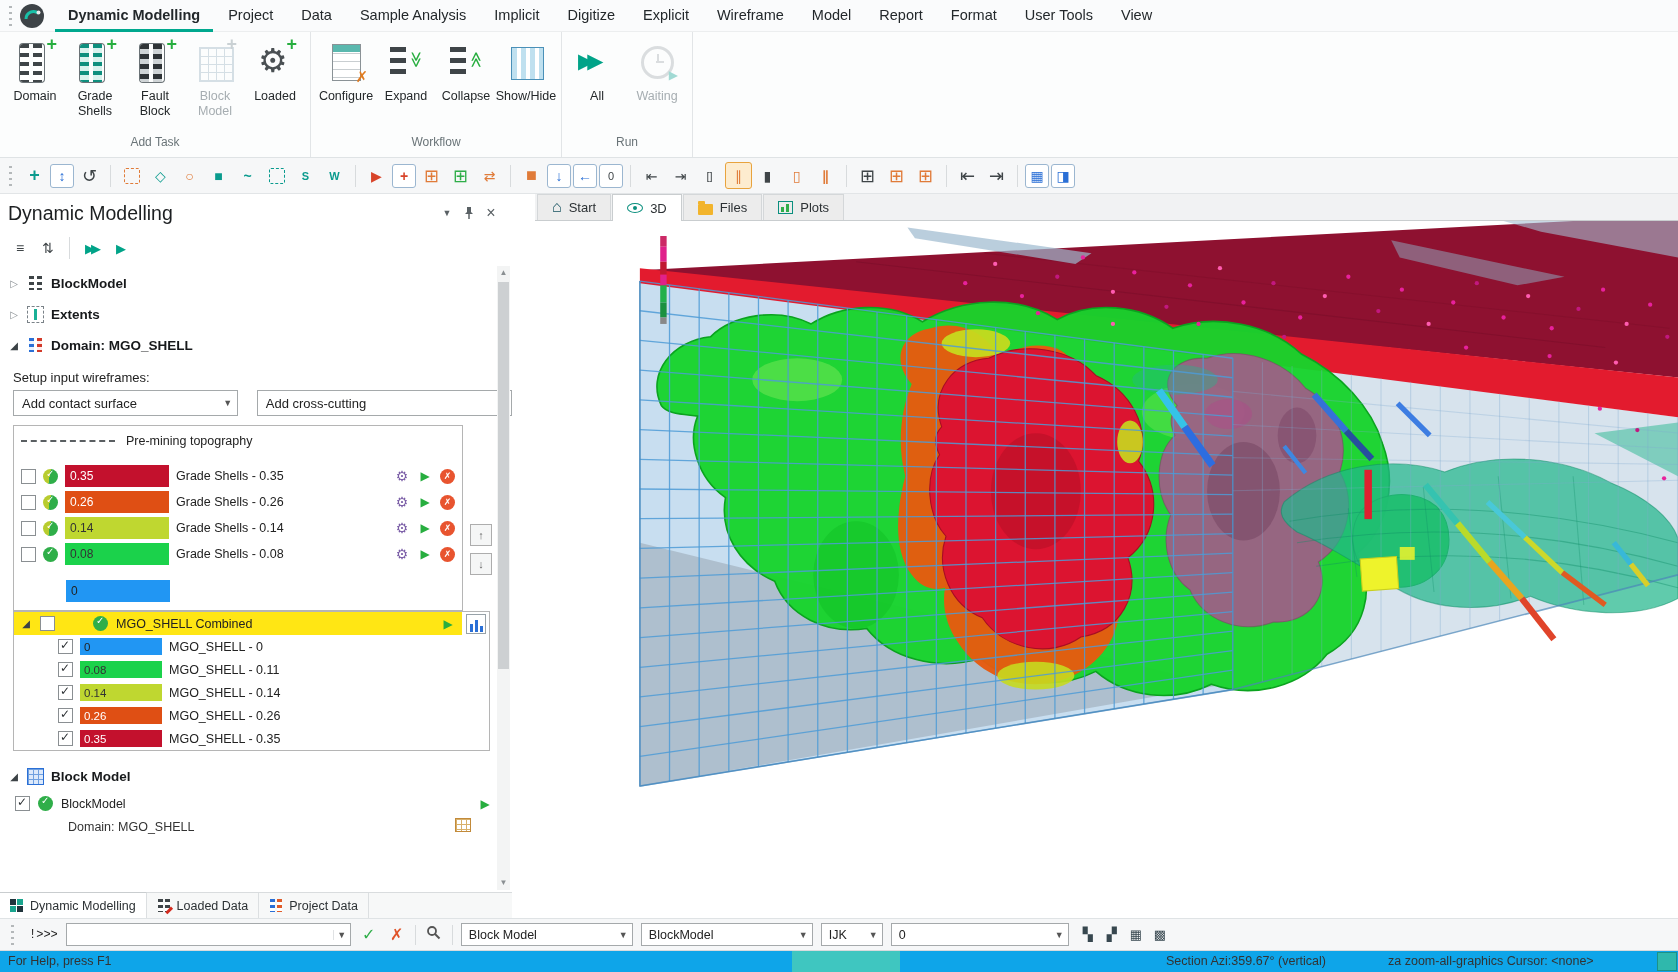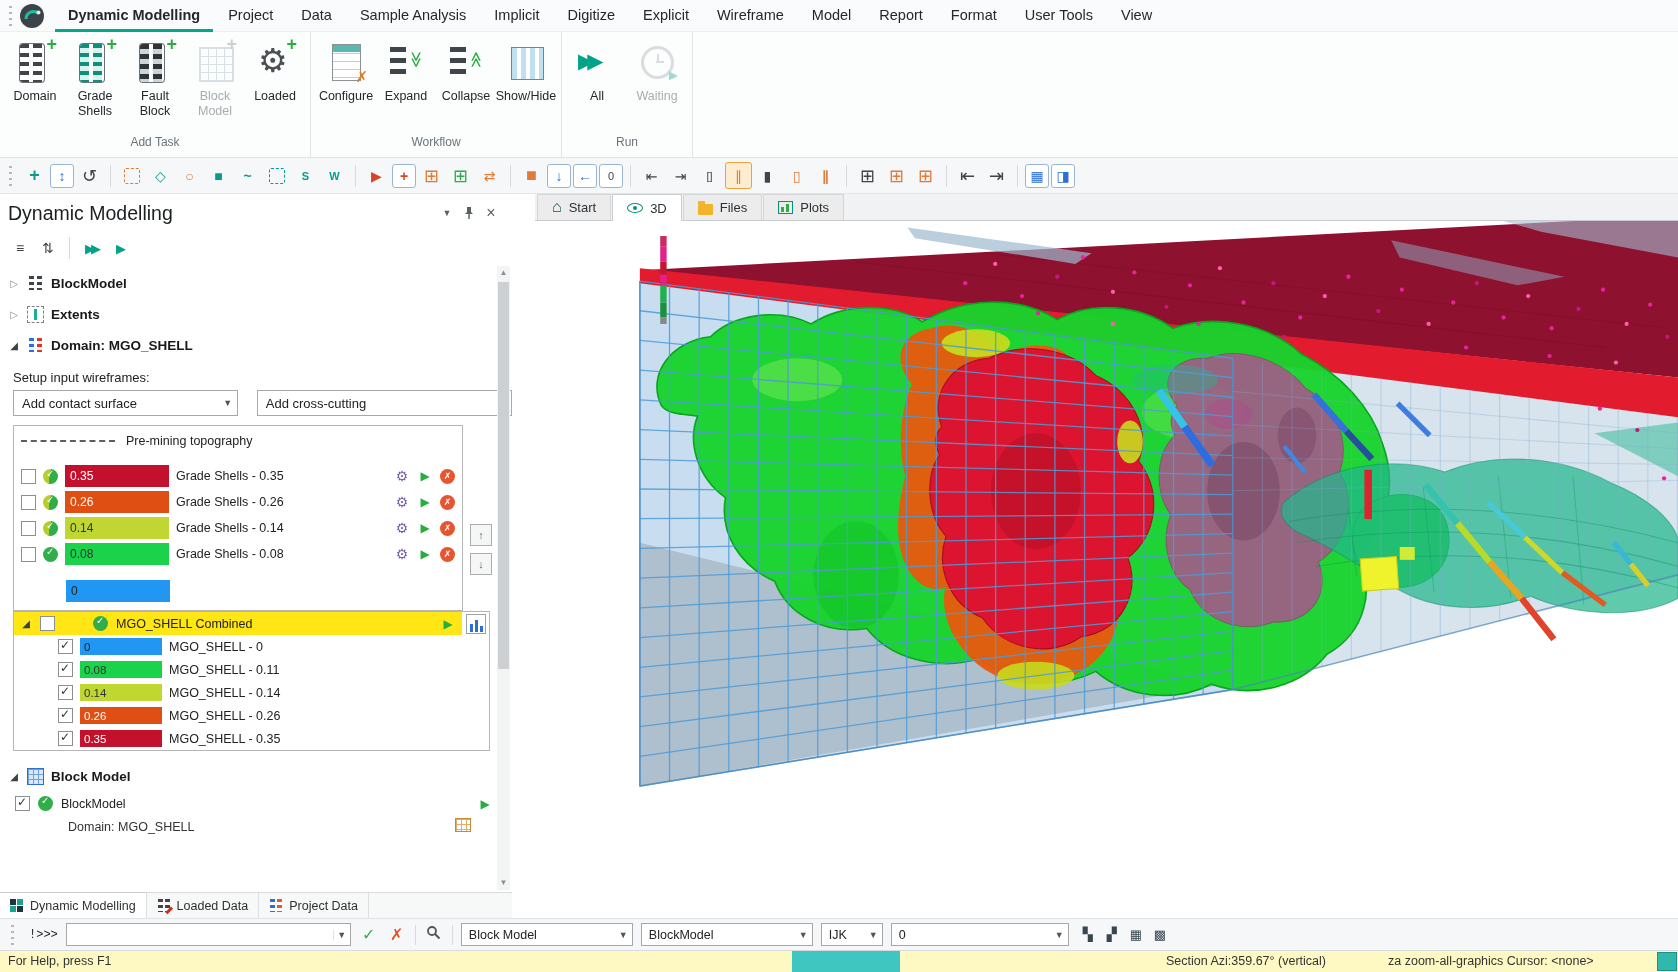--- a/index.html
+++ b/index.html
@@ -154,21 +154,21 @@
   .cmd-ico{width:20px;text-align:center;font-size:16px}
   .ok{color:#2fae49;font-weight:bold}
   .no{color:#e0542a;font-weight:bold}
   .csep{width:1px;height:20px;background:#d8dbdd}
   .cmd-combo{height:23px;border:1px solid #a5a9ab;background:#fff;display:flex;align-items:center;justify-content:space-between;padding-left:7px;font-size:12.5px;color:#222}
   .cmd-combo .caret{width:17px;text-align:center;color:#555;font-size:9px}
   .cw-a{width:172px}.cw-b{width:172px}.cw-c{width:62px}.cw-d{width:178px}
   .blk-ico{width:22px;text-align:center;font-size:13px;color:#37474f}
 
   
-  .statusbar{height:22px;flex:0 0 22px;background:#fef9c3;border-top:1px solid #d8dbdd;position:relative;font-size:12.5px;color:#333}
+  .statusbar{height:22px;flex:0 0 22px;background:#0ea5e9;border-top:1px solid #d8dbdd;position:relative;font-size:12.5px;color:#333}
   .sb-help{position:absolute;left:8px;top:3px}
   .sb-chip{position:absolute;left:792px;top:0;width:108px;height:21px;background:#3fc6c0}
   .sb-section{position:absolute;left:1166px;top:3px}
   .sb-cursor{position:absolute;left:1388px;top:3px}
   .sb-box{position:absolute;right:1px;top:1px;width:20px;height:19px;background:#2fb8ac;border:1px solid #1d9186}
 </style>
 </head>
 <body>
 
 <div class="app">

